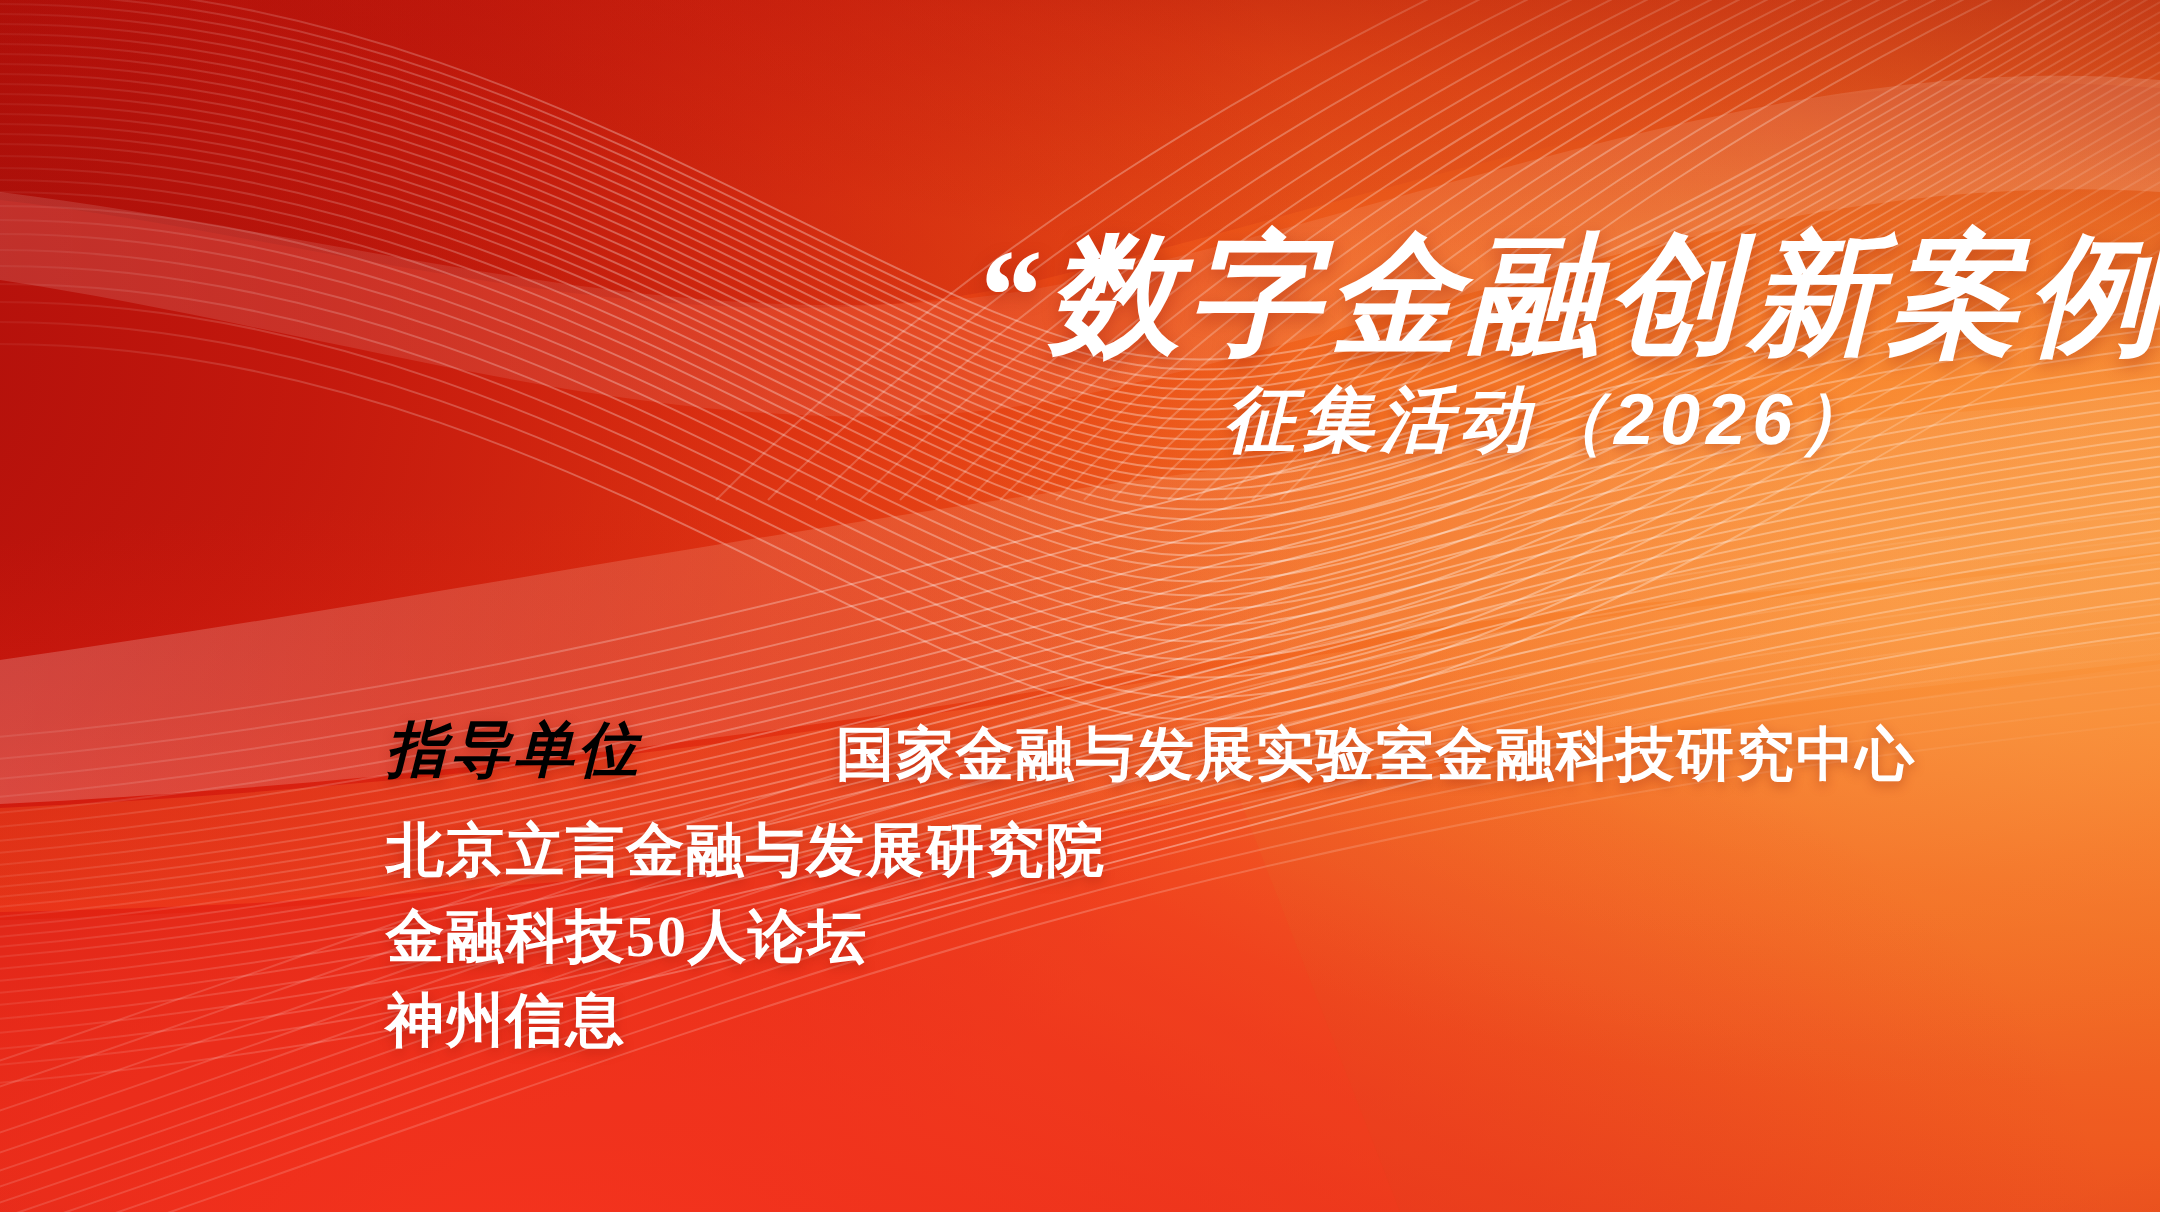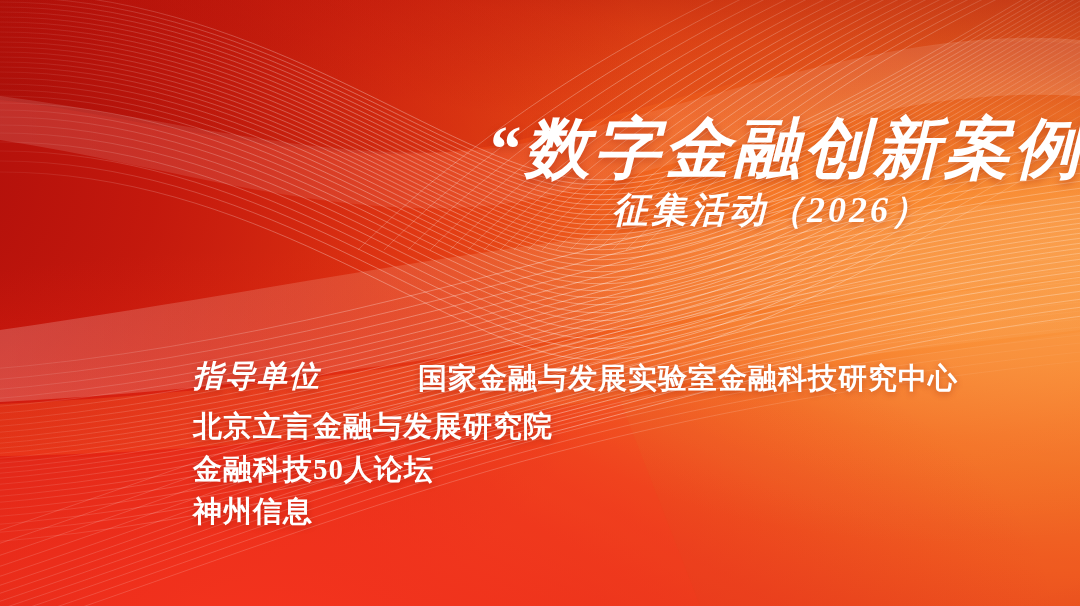--- a/index.html
+++ b/index.html
@@ -94,21 +94,21 @@
 
   .title-sub{
     position:absolute;
     left:612px;top:192px;
     font-size:36px;
     line-height:1;
     font-weight:700;
     font-style:italic;
     color:#fff;
     letter-spacing:3px;
-    font-family:Liberation Serif, serif;
+    font-family:Liberation Sans, sans-serif;
     text-shadow:0 2px 7px rgba(150,30,10,.38);
     white-space:nowrap;
   }
 
   
   .credits{
     position:absolute;
     left:193px;top:357px;
     width:830px;
   }
@@ -117,21 +117,21 @@
     display:flex;
     align-items:flex-start;
   }
   .credit-label{
     width:225px;
     flex:0 0 225px;
     font-size:30px;
     line-height:1.28;
     font-weight:700;
     font-style:italic;
-    color:#ffffff;
+    color:#000000;
     letter-spacing:2px;
     font-family:"Liberation Serif","DejaVu Serif",serif;
     text-shadow:0 2px 6px rgba(140,20,8,.38);
     white-space:nowrap;
   }
   .credit-values{
     flex:1 1 auto;
   }
   .credit-value{
     font-size:29px;

